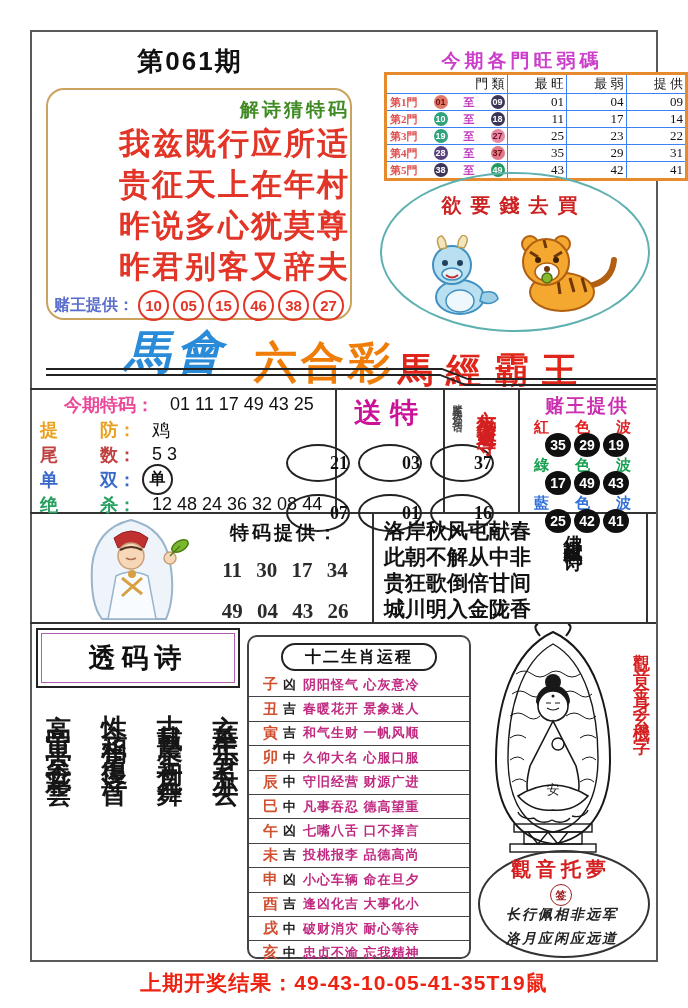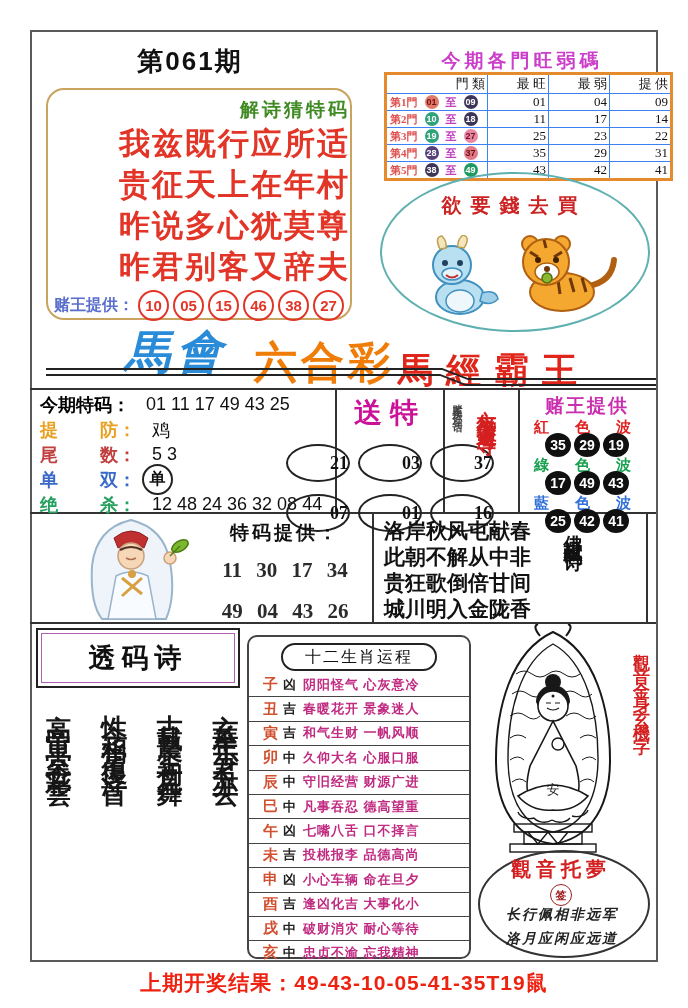--- a/index.html
+++ b/index.html
@@ -19,21 +19,21 @@
   .riddle-line{font-size:31px;font-weight:bold;color:#e23527;line-height:41px;letter-spacing:2px;white-space:nowrap;}
   .riddle-prov{margin-top:3px;display:flex;align-items:center;justify-content:center;gap:4px;}
   .riddle-prov-label{font-size:16px;font-weight:bold;color:#5a6ecb;}
   .rcirc{display:inline-flex;align-items:center;justify-content:center;width:27px;height:27px;border:2px solid #e23527;border-radius:50%;
          color:#e23527;font-weight:bold;font-size:15px;}
 
   
   .door-title{left:392px;top:48px;width:260px;text-align:center;color:#cb3fcb;font-weight:bold;font-size:19px;letter-spacing:4px;}
   .door-table{left:384px;top:72px;border-collapse:collapse;border:3px solid #e68a2e;background:#fff;}
   .door-table td{border:1px solid #3b82f6;padding:0 2px;height:16px;font-size:13px;text-align:right;font-family:"Liberation Serif",serif;}
-  .door-cell{display:flex;align-items:center;gap:7px;justify-content:flex-start;padding-left:1px;}
+  .door-cell{display:flex;align-items:center;gap:16px;justify-content:flex-start;padding-left:1px;}
   .door-name{color:#e05050;font-size:11px;font-weight:bold;white-space:nowrap;}
   .door-sep{color:#c040c0;font-size:11px;font-weight:bold;}
   .mball{display:inline-flex;align-items:center;justify-content:center;width:14px;height:14px;border-radius:50%;
          font-size:9px;font-weight:bold;font-family:"Liberation Sans",sans-serif;}
 
   
   .money-oval{left:380px;top:172px;width:266px;height:156px;border:2px solid #5fb0b0;border-radius:50%;}
   .money-text{left:404px;top:192px;width:220px;text-align:center;color:#cc2222;font-weight:bold;font-size:20px;letter-spacing:9px;font-family:"Liberation Serif",serif;}
 
   
@@ -67,21 +67,21 @@
 
   
   .touma-head{left:36px;top:628px;width:200px;height:56px;border:2px solid #222;box-shadow:inset 0 0 0 3px #fff, inset 0 0 0 4px #b060b0;
               display:flex;align-items:center;justify-content:center;font-size:27px;font-weight:900;letter-spacing:6px;font-family:"DejaVu Serif",serif;}
   .touma-cols{left:36px;top:694px;width:202px;height:262px;display:flex;flex-direction:row;justify-content:space-between;padding:0 6px;}
   .touma-col{writing-mode:vertical-rl;text-orientation:upright;font-family:"DejaVu Serif",serif;font-weight:bold;font-size:26px;letter-spacing:11px;color:#161616;}
 
   
   .zodiac-box{left:247px;top:635px;width:220px;height:320px;border:2px solid #444;border-radius:10px;background:#fff;}
   .zodiac-pill{margin:6px auto 2px auto;width:152px;height:24px;border:2px solid #222;border-radius:14px;
-               display:flex;align-items:center;justify-content:center;font-size:16px;font-weight:400;letter-spacing:2px;}
+               display:flex;align-items:center;justify-content:center;font-size:16px;font-weight:700;letter-spacing:2px;}
   .zrow{display:flex;align-items:center;height:23.4px;border-bottom:1px solid #444;padding:0 4px 0 14px;}
   .zrow:last-child{border-bottom:none;}
   .zchar{width:20px;color:#d05030;font-weight:bold;font-size:15px;font-family:"Liberation Serif",serif;}
   .zluck{width:20px;font-size:13px;color:#222;font-weight:bold;}
   .ztext{flex:1;font-size:13px;font-weight:bold;color:#c02a80;letter-spacing:1px;white-space:nowrap;}
 
   
   .gy-vtitle{left:630px;top:640px;height:300px;color:#d42020;font-weight:bold;font-size:17px;font-family:"Liberation Serif",serif;letter-spacing:14px;}
   .gy-dream{left:486px;top:856px;width:150px;text-align:center;color:#d42020;font-weight:900;font-size:20px;letter-spacing:5px;font-family:"Liberation Serif",serif;}
   .gy-oval{left:478px;top:850px;width:168px;height:104px;border:2px solid #333;border-radius:50%;}
@@ -235,21 +235,21 @@
   <div class="abs hline" style="left:30px;top:512px;width:626px;"></div>
   <div class="abs hline" style="left:30px;top:622px;width:626px;"></div>
   <div class="abs vline" style="left:335px;top:390px;height:122px;"></div>
   <div class="abs vline" style="left:443px;top:390px;height:122px;"></div>
   <div class="abs vline" style="left:518px;top:390px;height:122px;"></div>
   <div class="abs vline" style="left:372px;top:514px;height:108px;"></div>
   <div class="abs vline" style="left:646px;top:514px;height:108px;"></div>
 
   <div class="abs" style="left:40px;top:392px;width:292px;">
     <div class="tip-row">
-      <span style="color:#000000;font-size:18px;font-weight:bold;">今期特码：</span>
+      <span style="color:#ec4899;font-size:18px;font-weight:bold;margin-left:24px;">今期特码：</span>
       <span class="tip-val">01 11 17 49 43 25</span>
     </div>
     <div class="tip-row">
       <span class="tip-labels">
           <span style="color: rgb(232, 160, 32);">提</span>
           <span style="color: rgb(232, 160, 32);">防：</span>
         </span>
       <span class="tip-val">鸡</span>
     </div>
     <div class="tip-row">

